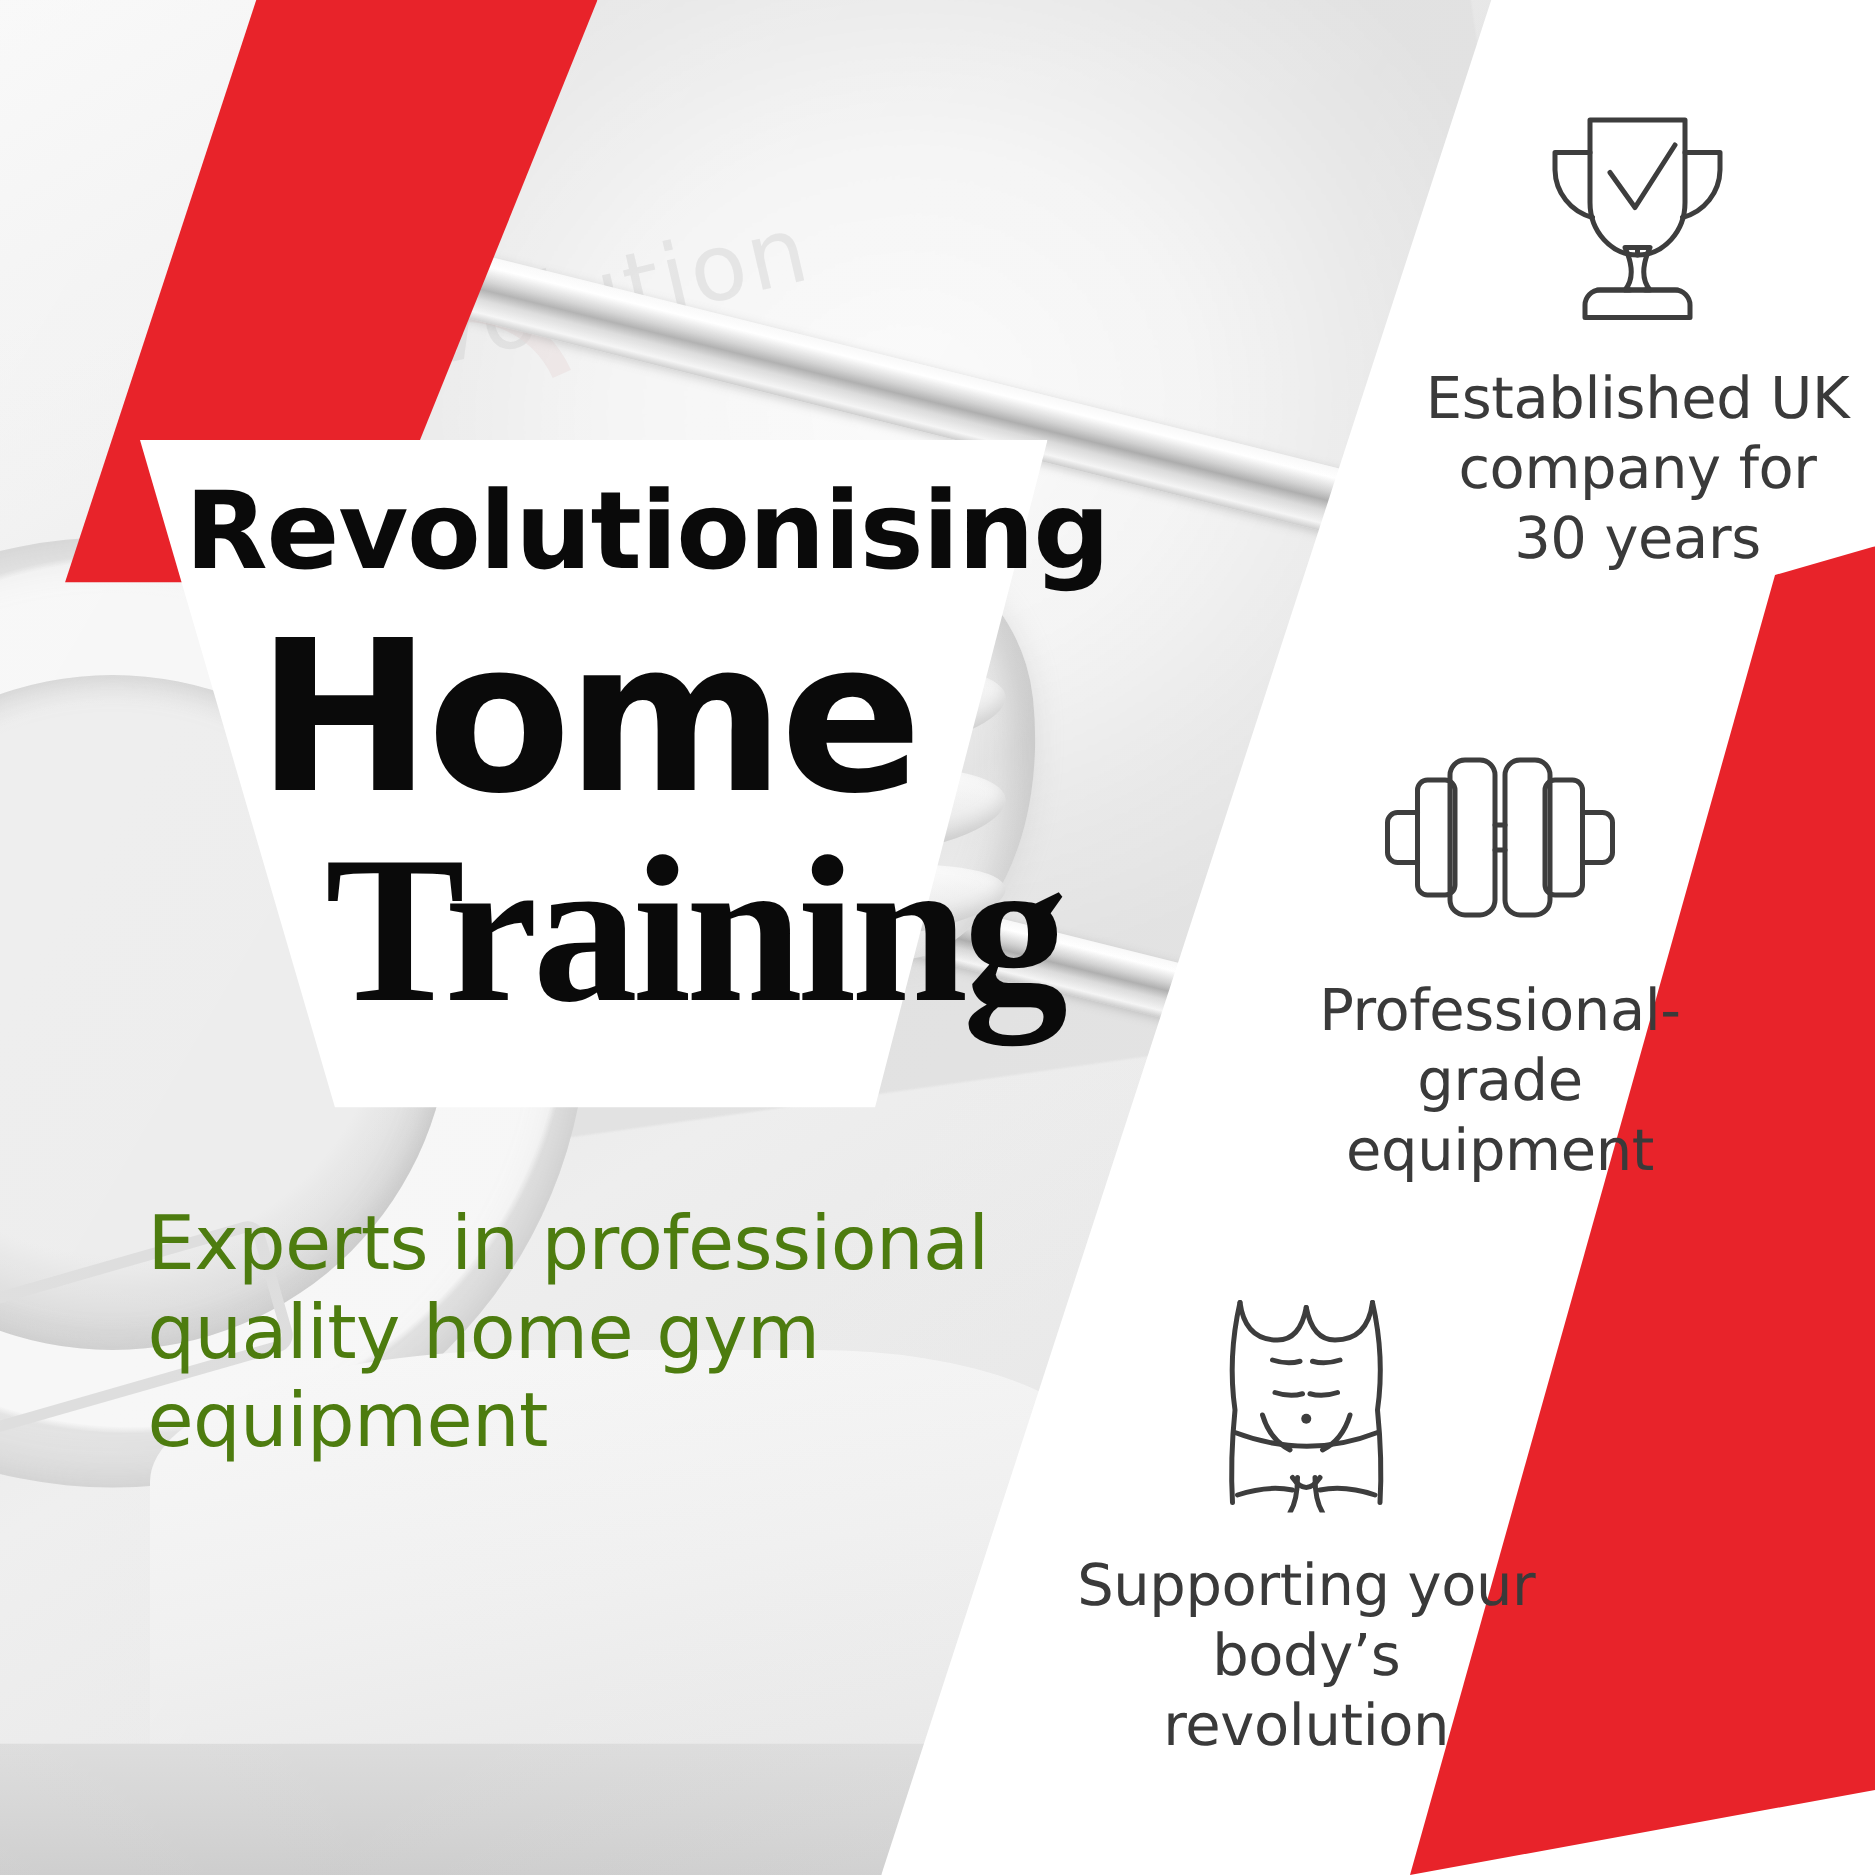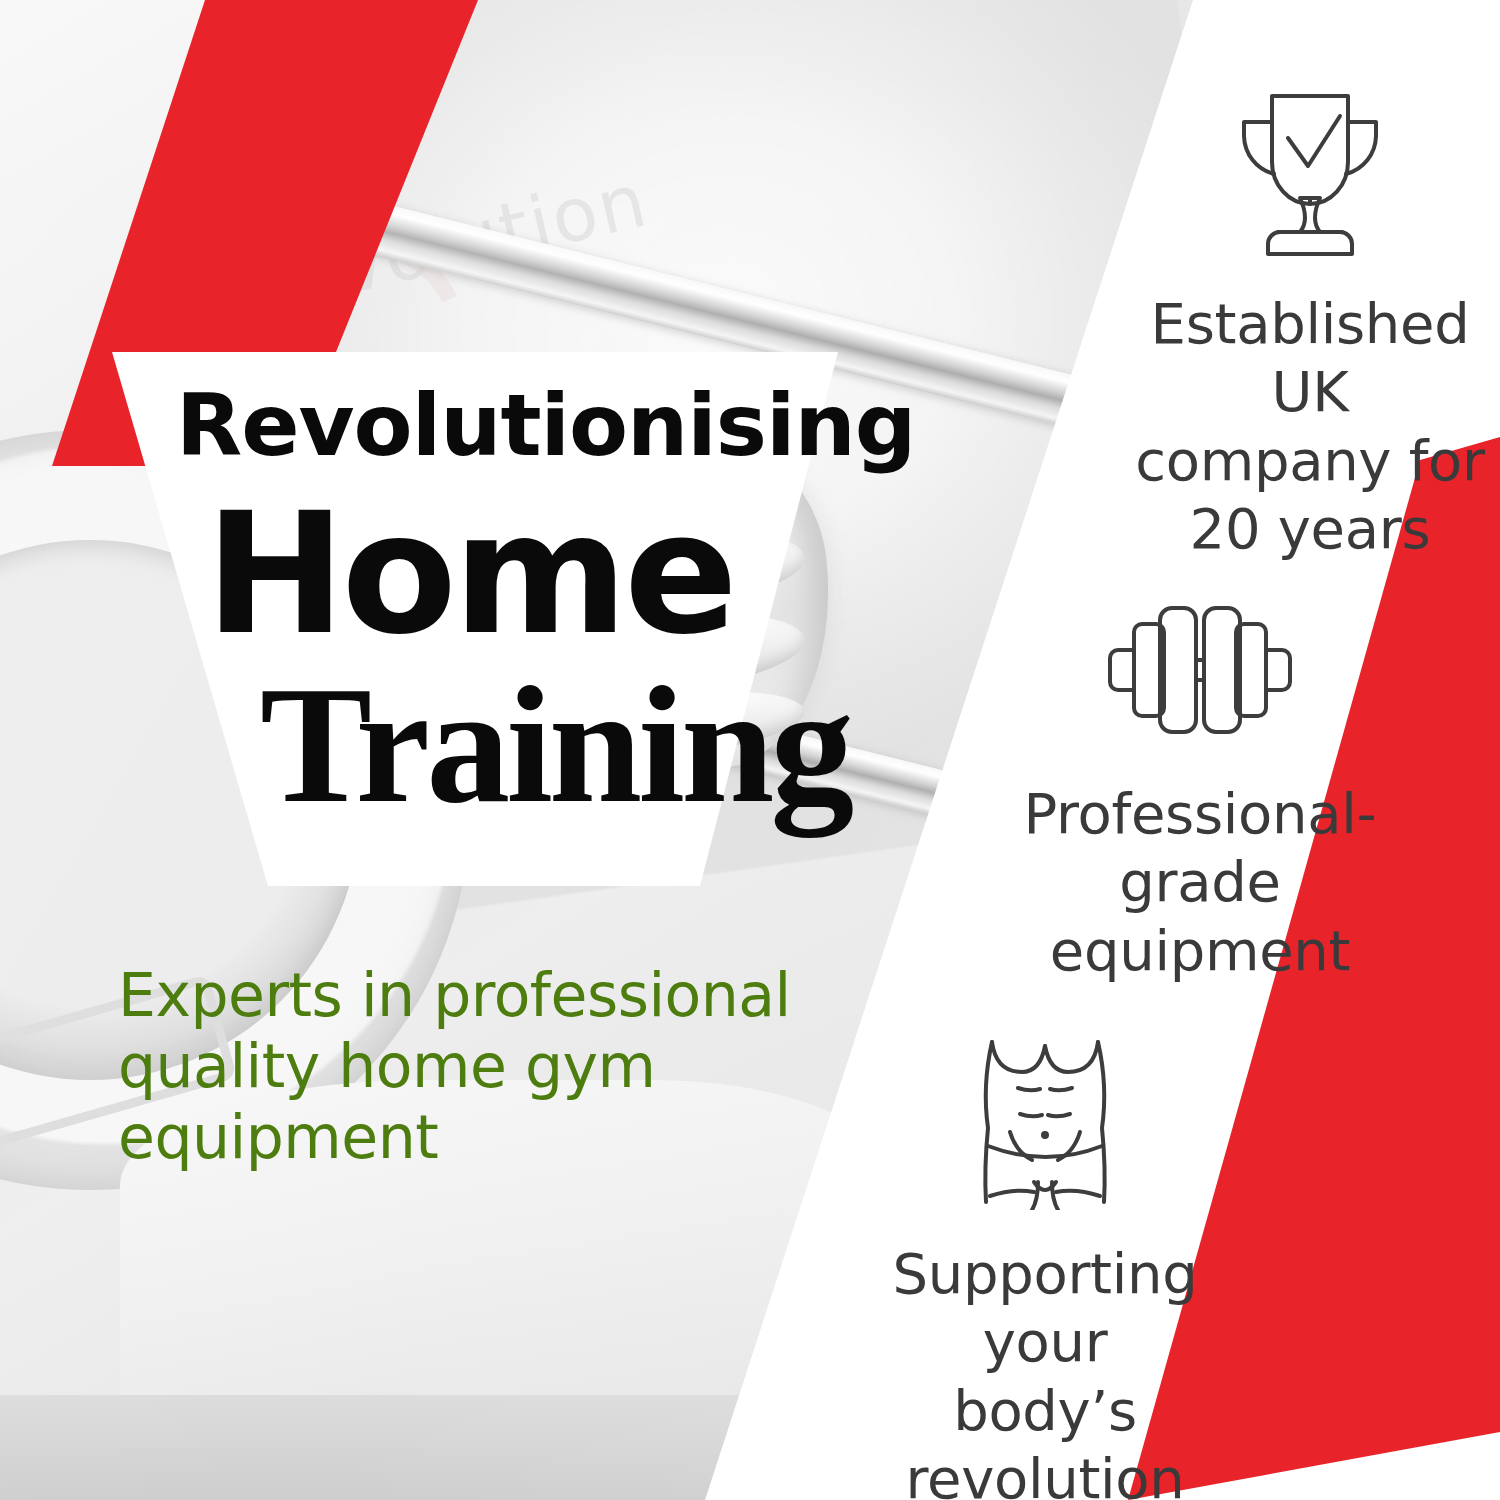--- a/index.html
+++ b/index.html
@@ -139,21 +139,21 @@
     position:absolute;left:0;top:0;width:920px;
     color:#0a0a0a;
     font-family:"DejaVu Sans",sans-serif;
     font-weight:700;
     letter-spacing:-1px;
     line-height:1;
     pointer-events:none;
   }
   .hl-1{
     position:absolute;left:148px;top:382px;
-    font-size:86px;letter-spacing:-1px;margin-left:28px;
+    font-size:86px;letter-spacing:-1px;
   }
   .hl-2{
     position:absolute;left:205px;top:490px;
     font-size:168px;letter-spacing:-4px;text-align:center;
   }
   .hl-3{
     position:absolute;left:260px;top:660px;
     font-size:168px;letter-spacing:-4px;font-family:Liberation Serif, serif;
   }
 
@@ -167,21 +167,21 @@
     font-weight:400;
     letter-spacing:-.5px;
   }
 
   
   .feature{
     position:absolute;
     text-align:center;
     color:#3a3a3a;
     font-family:"DejaVu Sans",sans-serif;
-    font-size:56px;
+    font-size:46px;
     line-height:1.22;
     letter-spacing:-.3px;
   }
   .feature .ftext{display:block;}
   .feature .ficon{
     display:block;margin:0 auto 30px auto;
   }
   .f1{left:1120px;top:80px;width:380px;}
   .f2{left:1010px;top:590px;width:380px;}
   .f3{left:855px;top:1030px;width:380px;}
@@ -250,21 +250,21 @@
         <path d="M90 124 v-6"></path>
         <path d="M80 118 q10 22 0 34 h20 q-10 -12 0 -34 Z"></path>
         <path d="M60 152 h60 a12 12 0 0 1 12 12 v10 H48 v-10 a12 12 0 0 1 12 -12 Z"></path>
         <line x1="58" y1="152" x2="84" y2="152"></line>
         <line x1="96" y1="152" x2="122" y2="152"></line>
         <polyline points="68,58 88,86 120,36"></polyline>
       </svg>
     </span>
     <span class="ftext">Established UK</span>
     <span class="ftext">company for</span>
-    <span class="ftext">20 years</span>
+    <span class="ftext">30 years</span>
   </div>
 
   <div class="feature f3">
     <span class="ficon">
       <svg class="icon-svg" width="170" height="180" viewBox="0 0 170 180" aria-hidden="true">
         <path d="M32 12 q4 30 30 30 q18 0 23 -26"></path>
         <path d="M138 12 q-4 30 -30 30 q-18 0 -23 -26"></path>
         <path d="M32 12 q-10 44 -4 86 q-4 40 -2 74"></path>
         <path d="M138 12 q10 44 4 86 q4 40 2 74"></path>
         <path d="M58 58 q12 4 22 1"></path>

